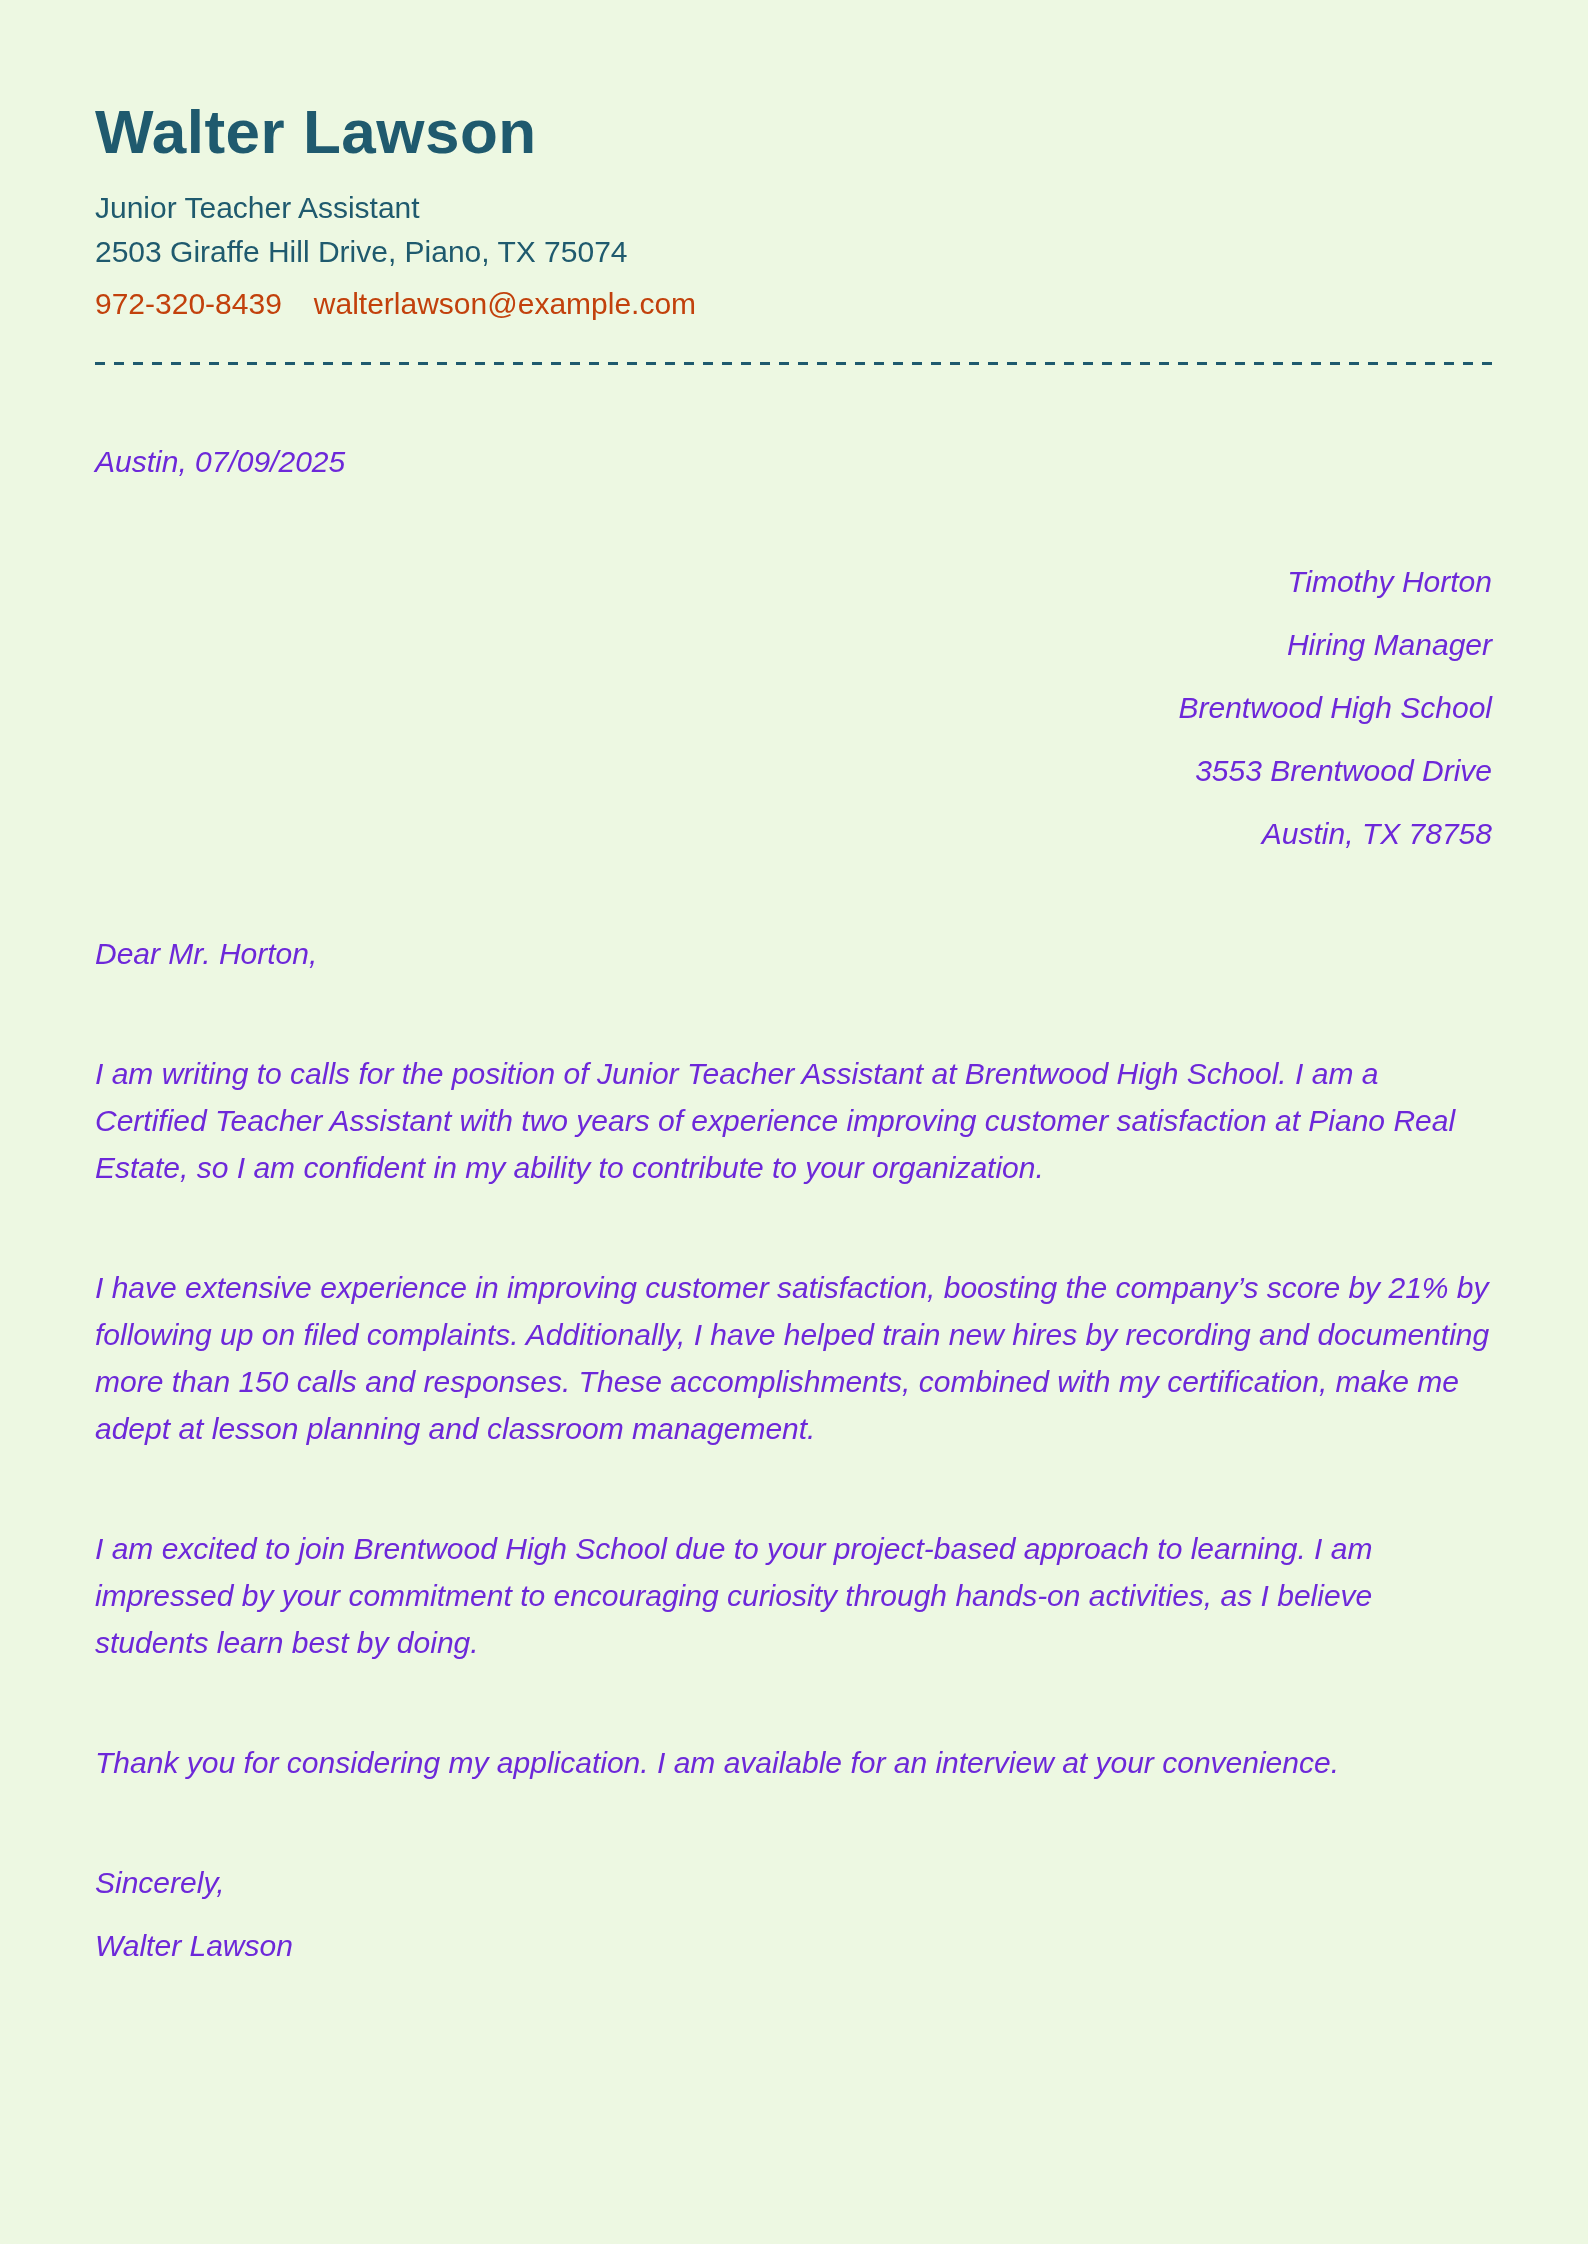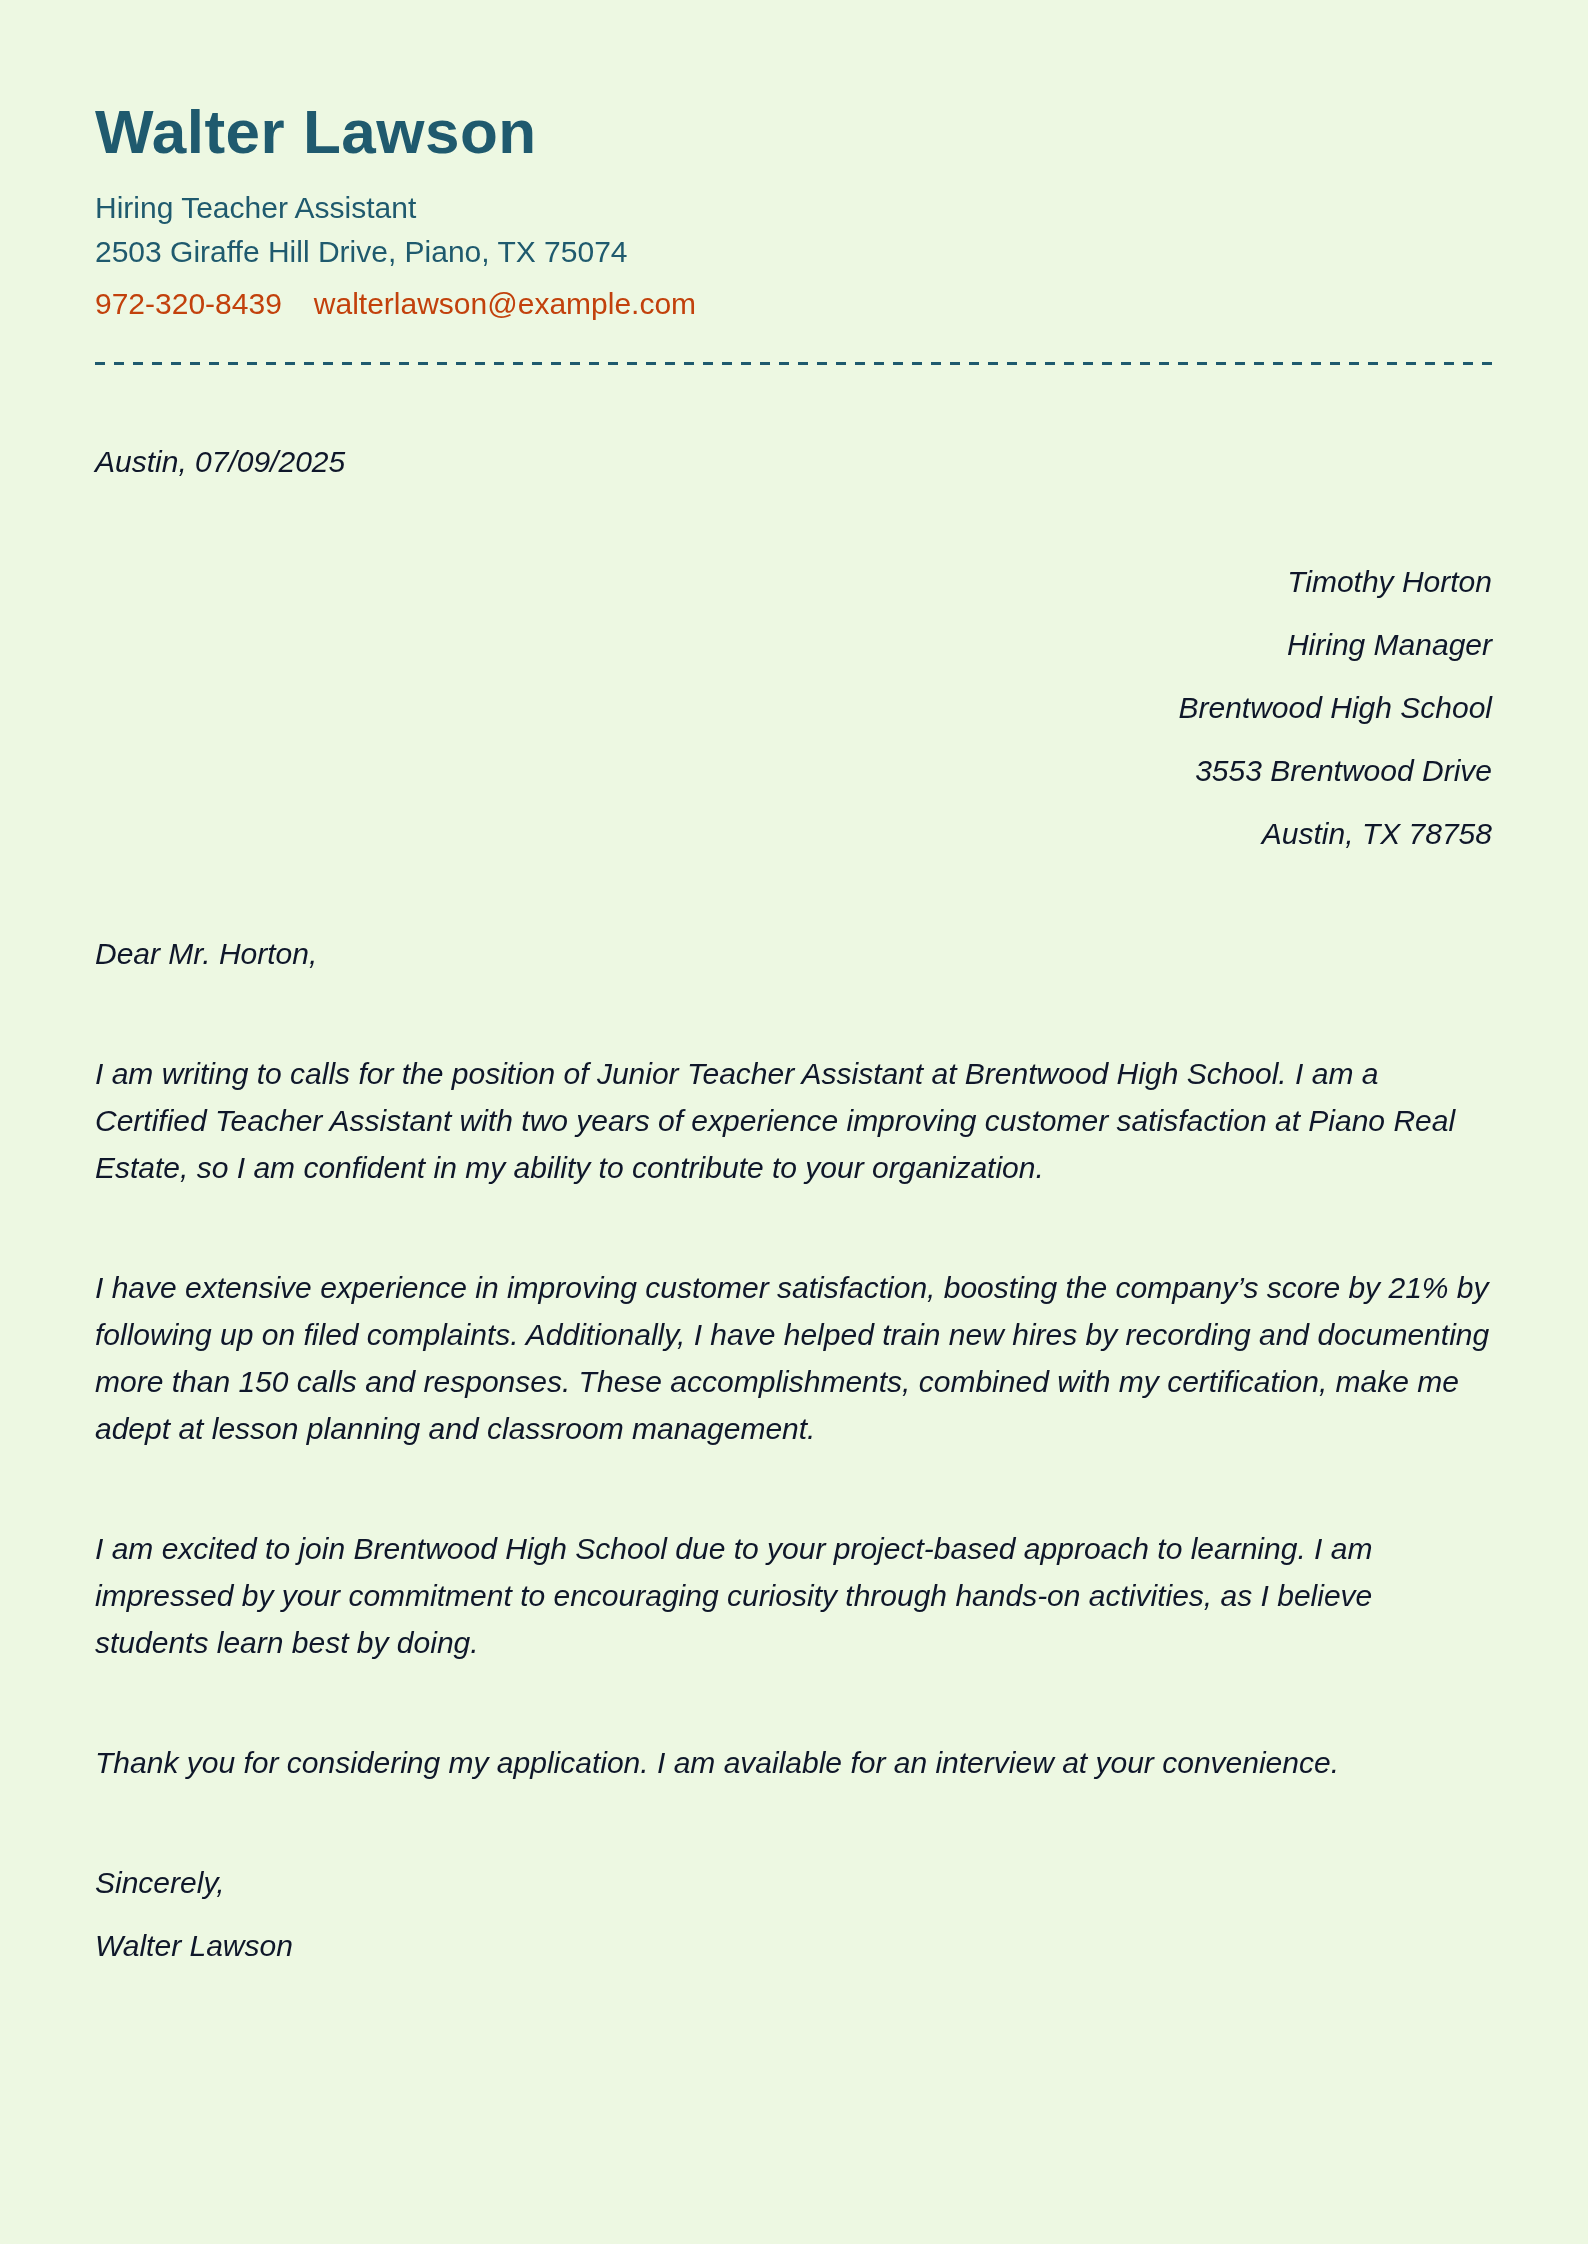--- a/index.html
+++ b/index.html
@@ -47,39 +47,39 @@
     background: repeating-linear-gradient(
       90deg,
       #1f5a6e 0px, #1f5a6e 10px,
       transparent 10px, transparent 19px
     );
   }
   
   .letter {
     font-style: italic;
     font-size: 30px;
-    color: #0f172a;
+    color: #6d28d9;
   }
   .letter p {
     margin: 73px 0 0 0;
     line-height: 47px;
   }
   .recipient { margin-top: 73px; }
   .recipient p { margin: 0 0 16px 4px; text-align: right; }
   .recipient p:last-child { margin-bottom: 0; }
   .signature { margin-top: 16px !important; }
 </style>
 </head>
 <body>
 
 <div class="page">
 
   <header>
     <h1 class="applicant-name">Walter Lawson</h1>
-    <div class="info-line job-title">Hiring Teacher Assistant</div>
+    <div class="info-line job-title">Junior Teacher Assistant</div>
     <div class="info-line">2503 Giraffe Hill Drive, Piano, TX 75074</div>
     <div class="info-line contact-row">
       <span class="accent">972-320-8439</span><span class="accent email">walterlawson@example.com</span>
     </div>
   </header>
 
   <div class="separator"></div>
 
   <main class="letter">
 

